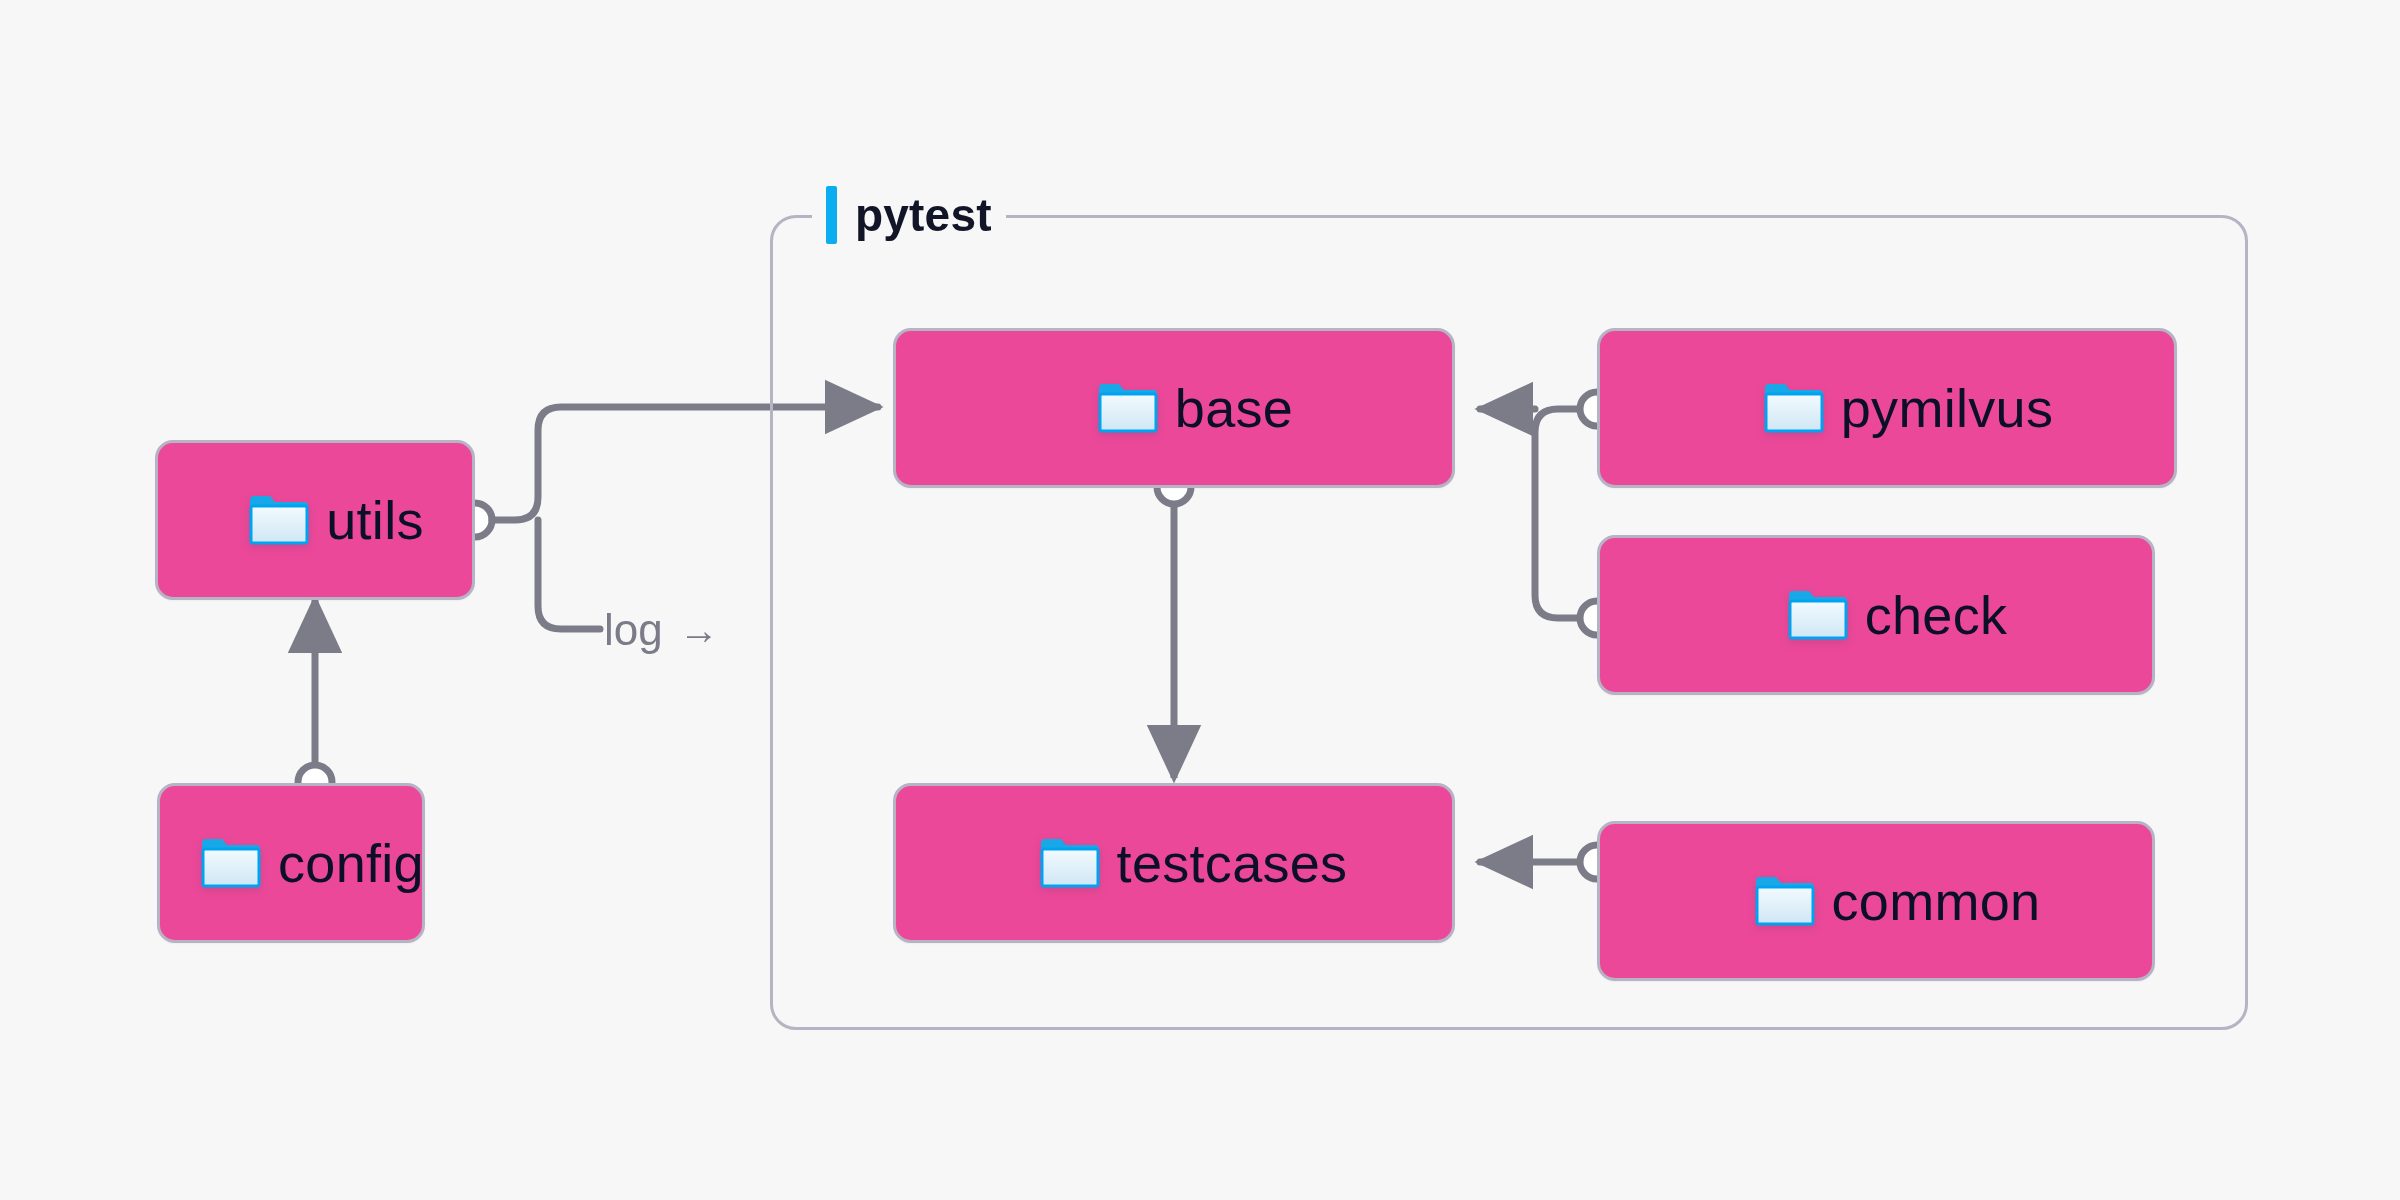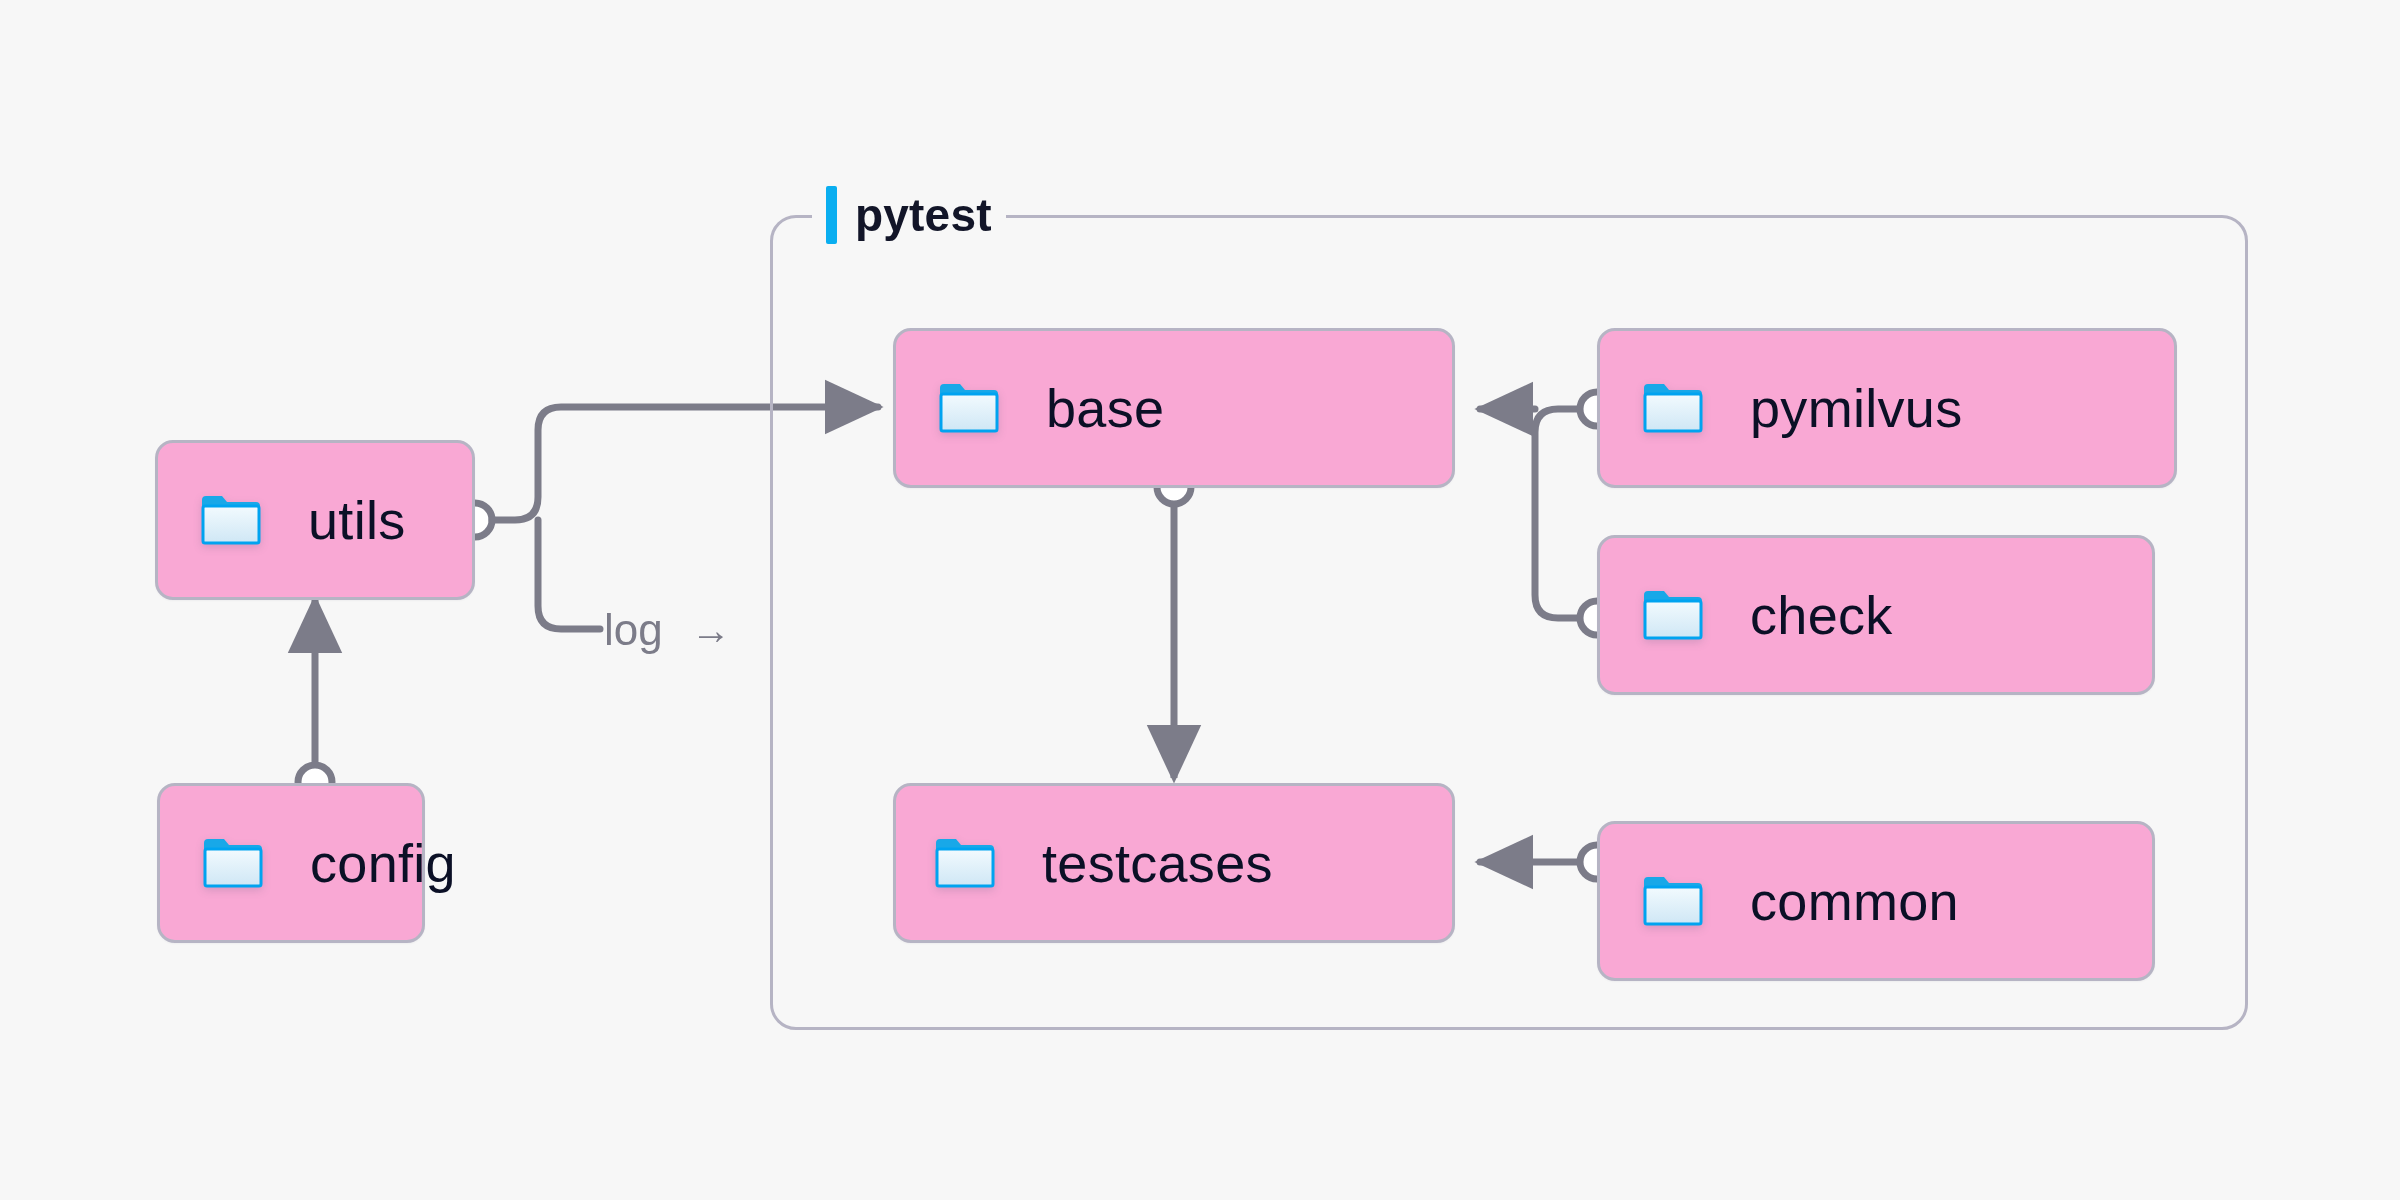--- a/index.html
+++ b/index.html
@@ -56,28 +56,29 @@
     color: #121528;
     letter-spacing: 0.2px;
     line-height: 1;
     white-space: nowrap;
   }
 
   
   .node {
     position: absolute;
     box-sizing: border-box;
-    background: #f9a8d4;
+    background: #ec4899;
     border: 3px solid #b6b4c4;
     border-radius: 18px;
     display: flex;
     align-items: center;
-    gap: 46px;
+    gap: 16px;
     padding-left: 42px;
     box-shadow: 0 1px 2px rgba(20,20,40,0.04);
+    justify-content: center;
   }
   .node-label {
     font-size: 54px;
     color: #0b1026;
     letter-spacing: 0.3px;
     line-height: 1;
     white-space: nowrap;
   }
 
   
@@ -91,21 +92,21 @@
 
   
   .edge-label {
     position: absolute;
     font-size: 44px;
     color: #7c7c89;
     line-height: 1;
     white-space: nowrap;
     display: flex;
     align-items: center;
-    gap: 28px;
+    gap: 16px;
   }
   .edge-label .arrow-glyph {
     font-size: 40px;
     color: #7c7c89;
   }
 </style>
 </head>
 <body>
 
 <div id="stage">

